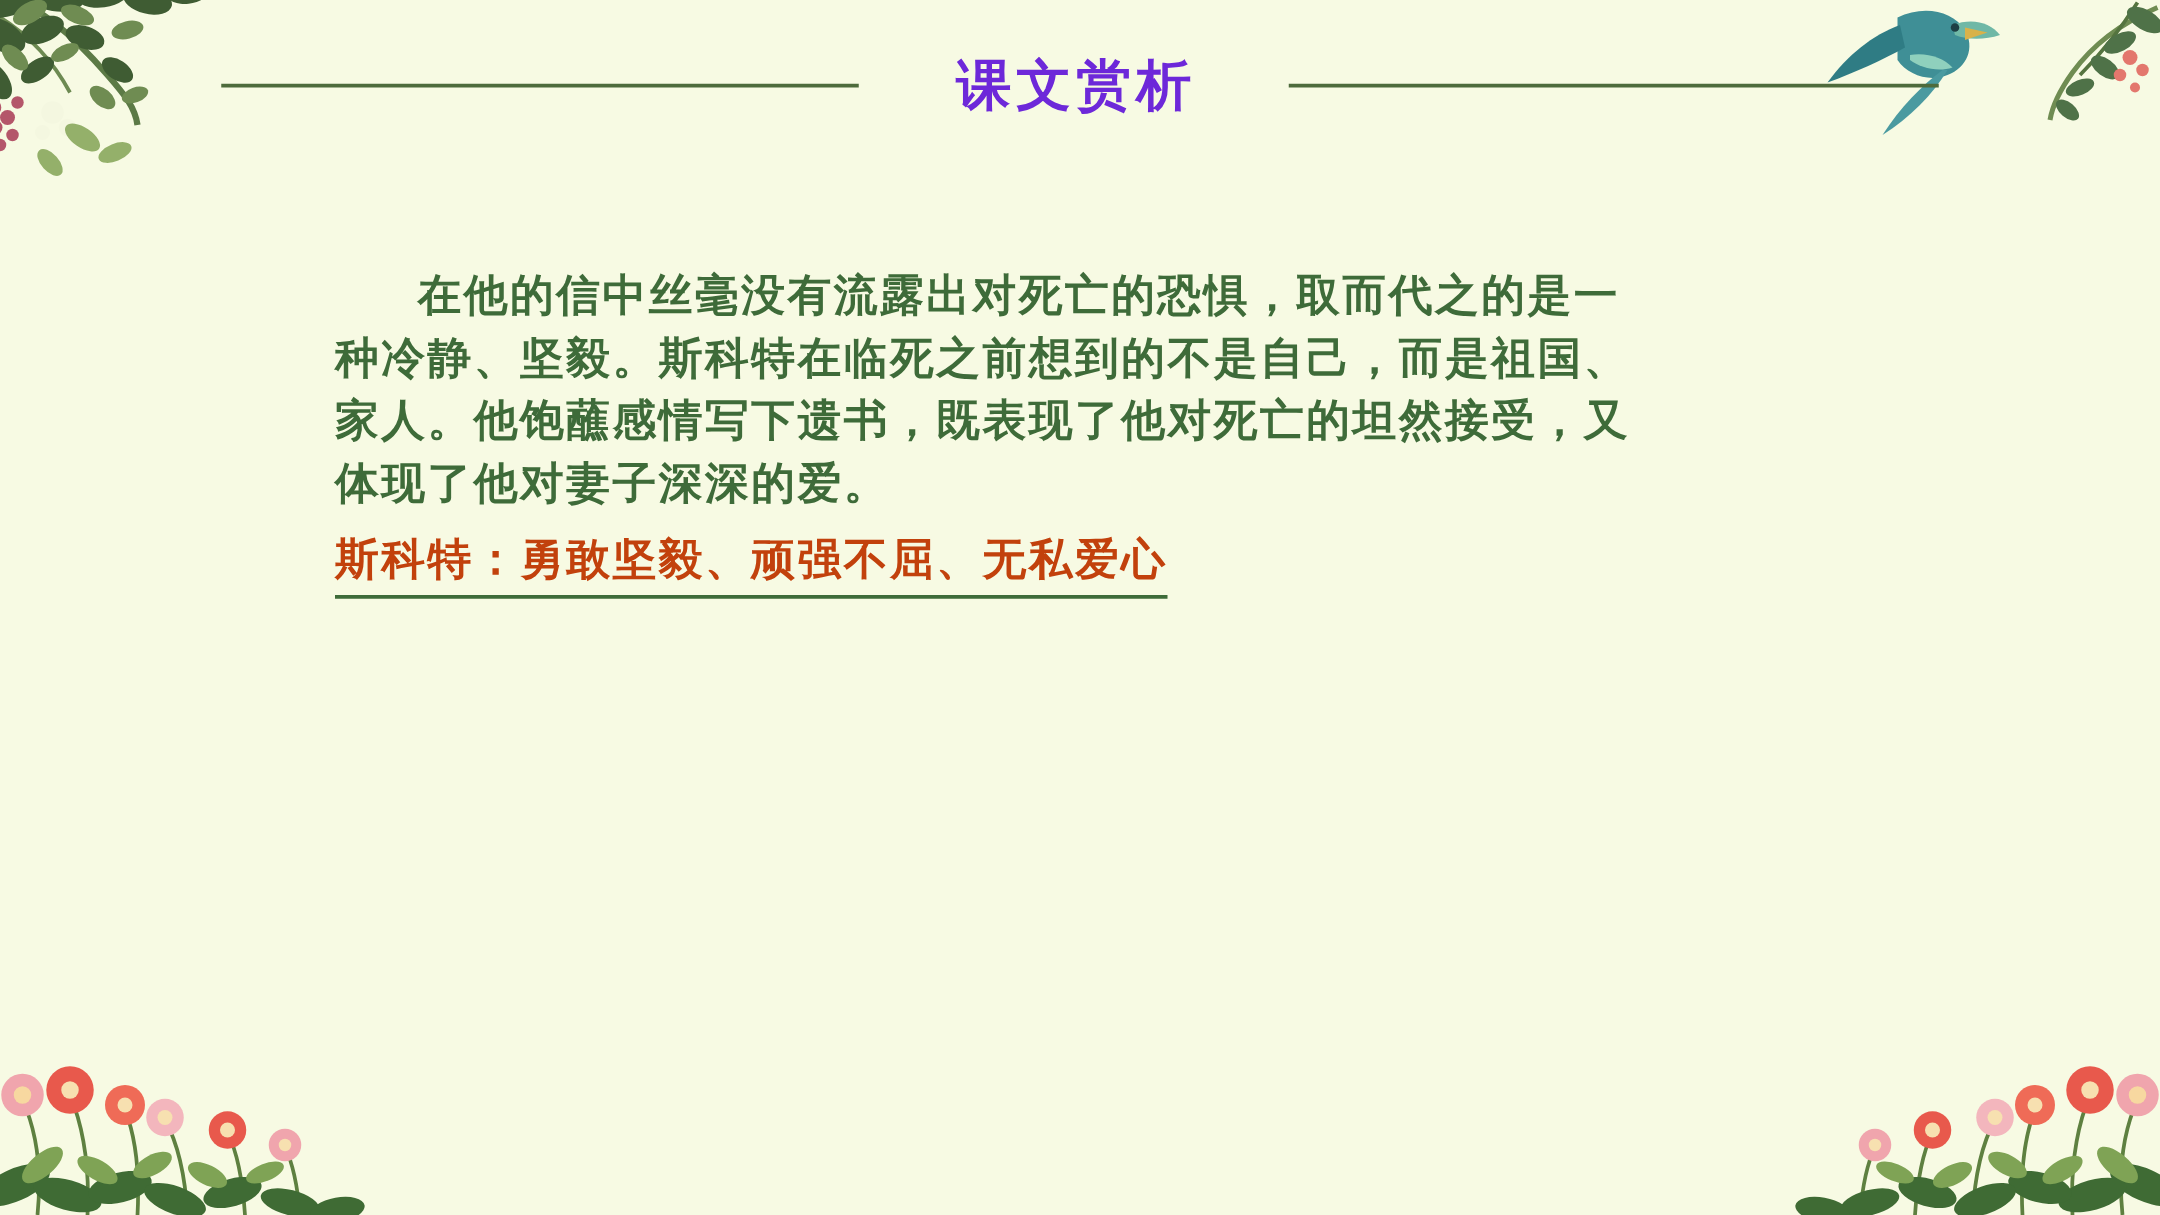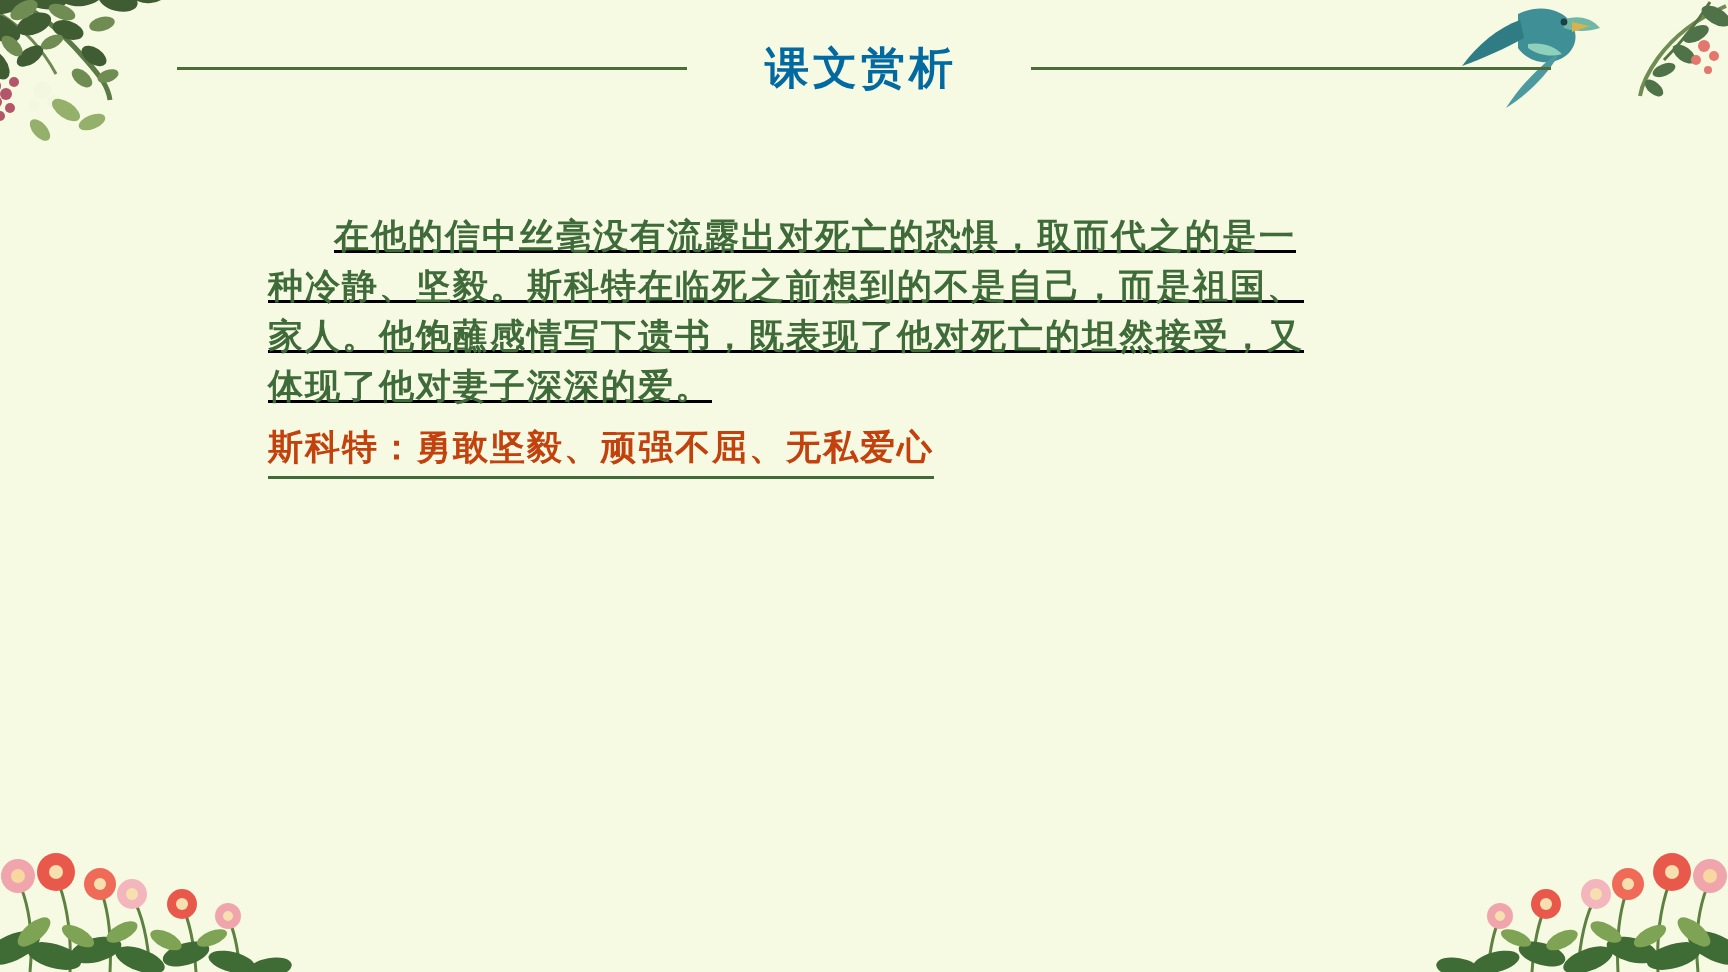--- a/index.html
+++ b/index.html
@@ -33,33 +33,32 @@
   }
   .title-rule {
     height: 3px;
     background: #4e6b3c;
   }
   .title-rule.left { width: 510px; margin-right: 78px; }
   .title-rule.right { width: 520px; margin-left: 74px; }
   .slide-title {
     font-size: 44px;
     font-weight: bold;
-    color: #0369a1;
+    color: #6d28d9;
     letter-spacing: 4px;
     white-space: nowrap;
     font-family: Liberation Mono, monospace;
   }
 
   
   .body-block {
     position: absolute;
     left: 268px;
     top: 212px;
     width: 1060px;
-    text-decoration: underline;
   }
   .para {
     color: #3e6b39;
     font-size: 35px;
     font-weight: bold;
     line-height: 50px;
     letter-spacing: 2px;
     text-indent: 66px;
     margin: 0;
     font-family: "Liberation Serif", serif;

